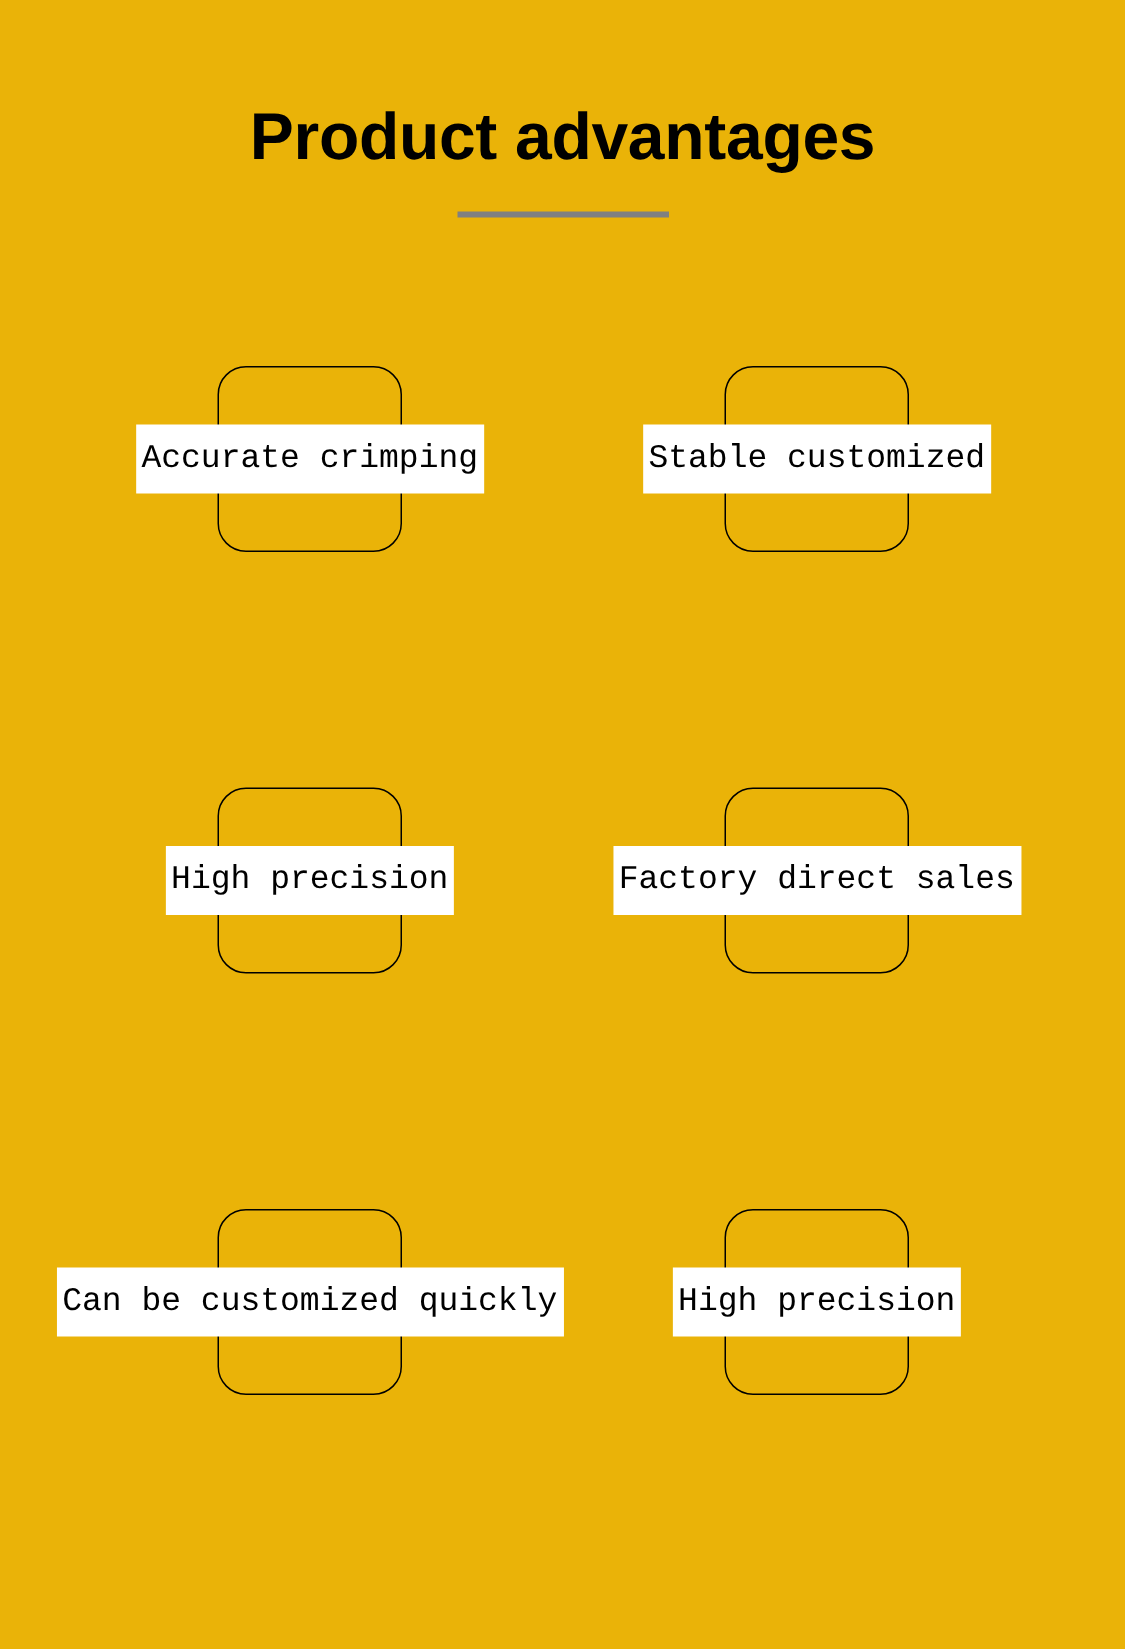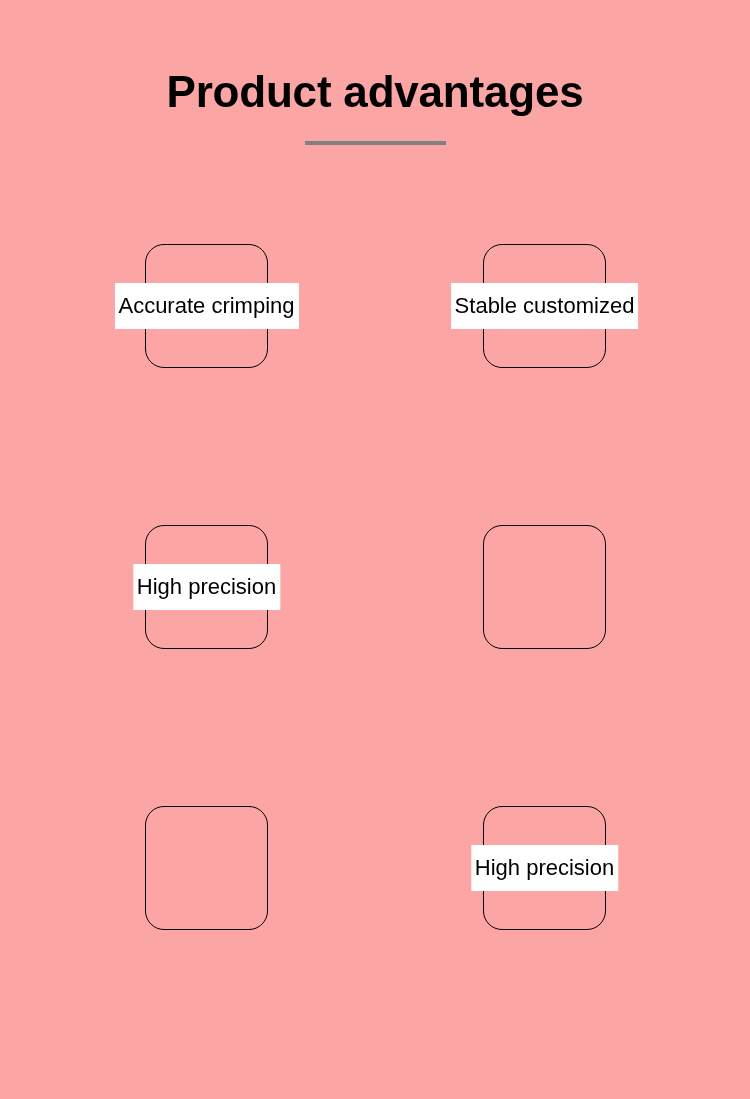--- a/index.html
+++ b/index.html
@@ -13,21 +13,21 @@
     font-family: "Liberation Sans", sans-serif;
     color: #000000;
     overflow: hidden;
     position: relative;
   }
 
   .page {
     position: relative;
     width: 750px;
     height: 1099px;
-    background: #fca5a5;
+    background: #eab308;
   }
 
   
   .header {
     position: absolute;
     top: 0;
     left: 0;
     width: 750px;
     text-align: center;
   }
@@ -56,20 +56,21 @@
     height: 4px;
     background: #808080;
   }
 
   
   .advantages-grid {
     position: absolute;
     top: 244px;
     left: 0;
     width: 601px;
+    font-family: Liberation Mono, monospace;
   }
 
   .advantage-row {
     position: relative;
     height: 281px;
   }
 
   .advantage-row:last-child {
     height: 129px;
   }
@@ -134,26 +135,28 @@
       </div>
     </div>
 
     <div class="advantage-row">
       <div class="advantage-item col-1">
         <div class="advantage-box"></div>
         <div class="advantage-label">High precision</div>
       </div>
       <div class="advantage-item col-2">
         <div class="advantage-box"></div>
+        <div class="advantage-label">Factory direct sales</div>
       </div>
     </div>
 
     <div class="advantage-row">
       <div class="advantage-item col-1">
         <div class="advantage-box"></div>
+        <div class="advantage-label">Can be customized quickly</div>
       </div>
       <div class="advantage-item col-2">
         <div class="advantage-box"></div>
         <div class="advantage-label">High precision</div>
       </div>
     </div>
 
   </div>
 </div>
 

